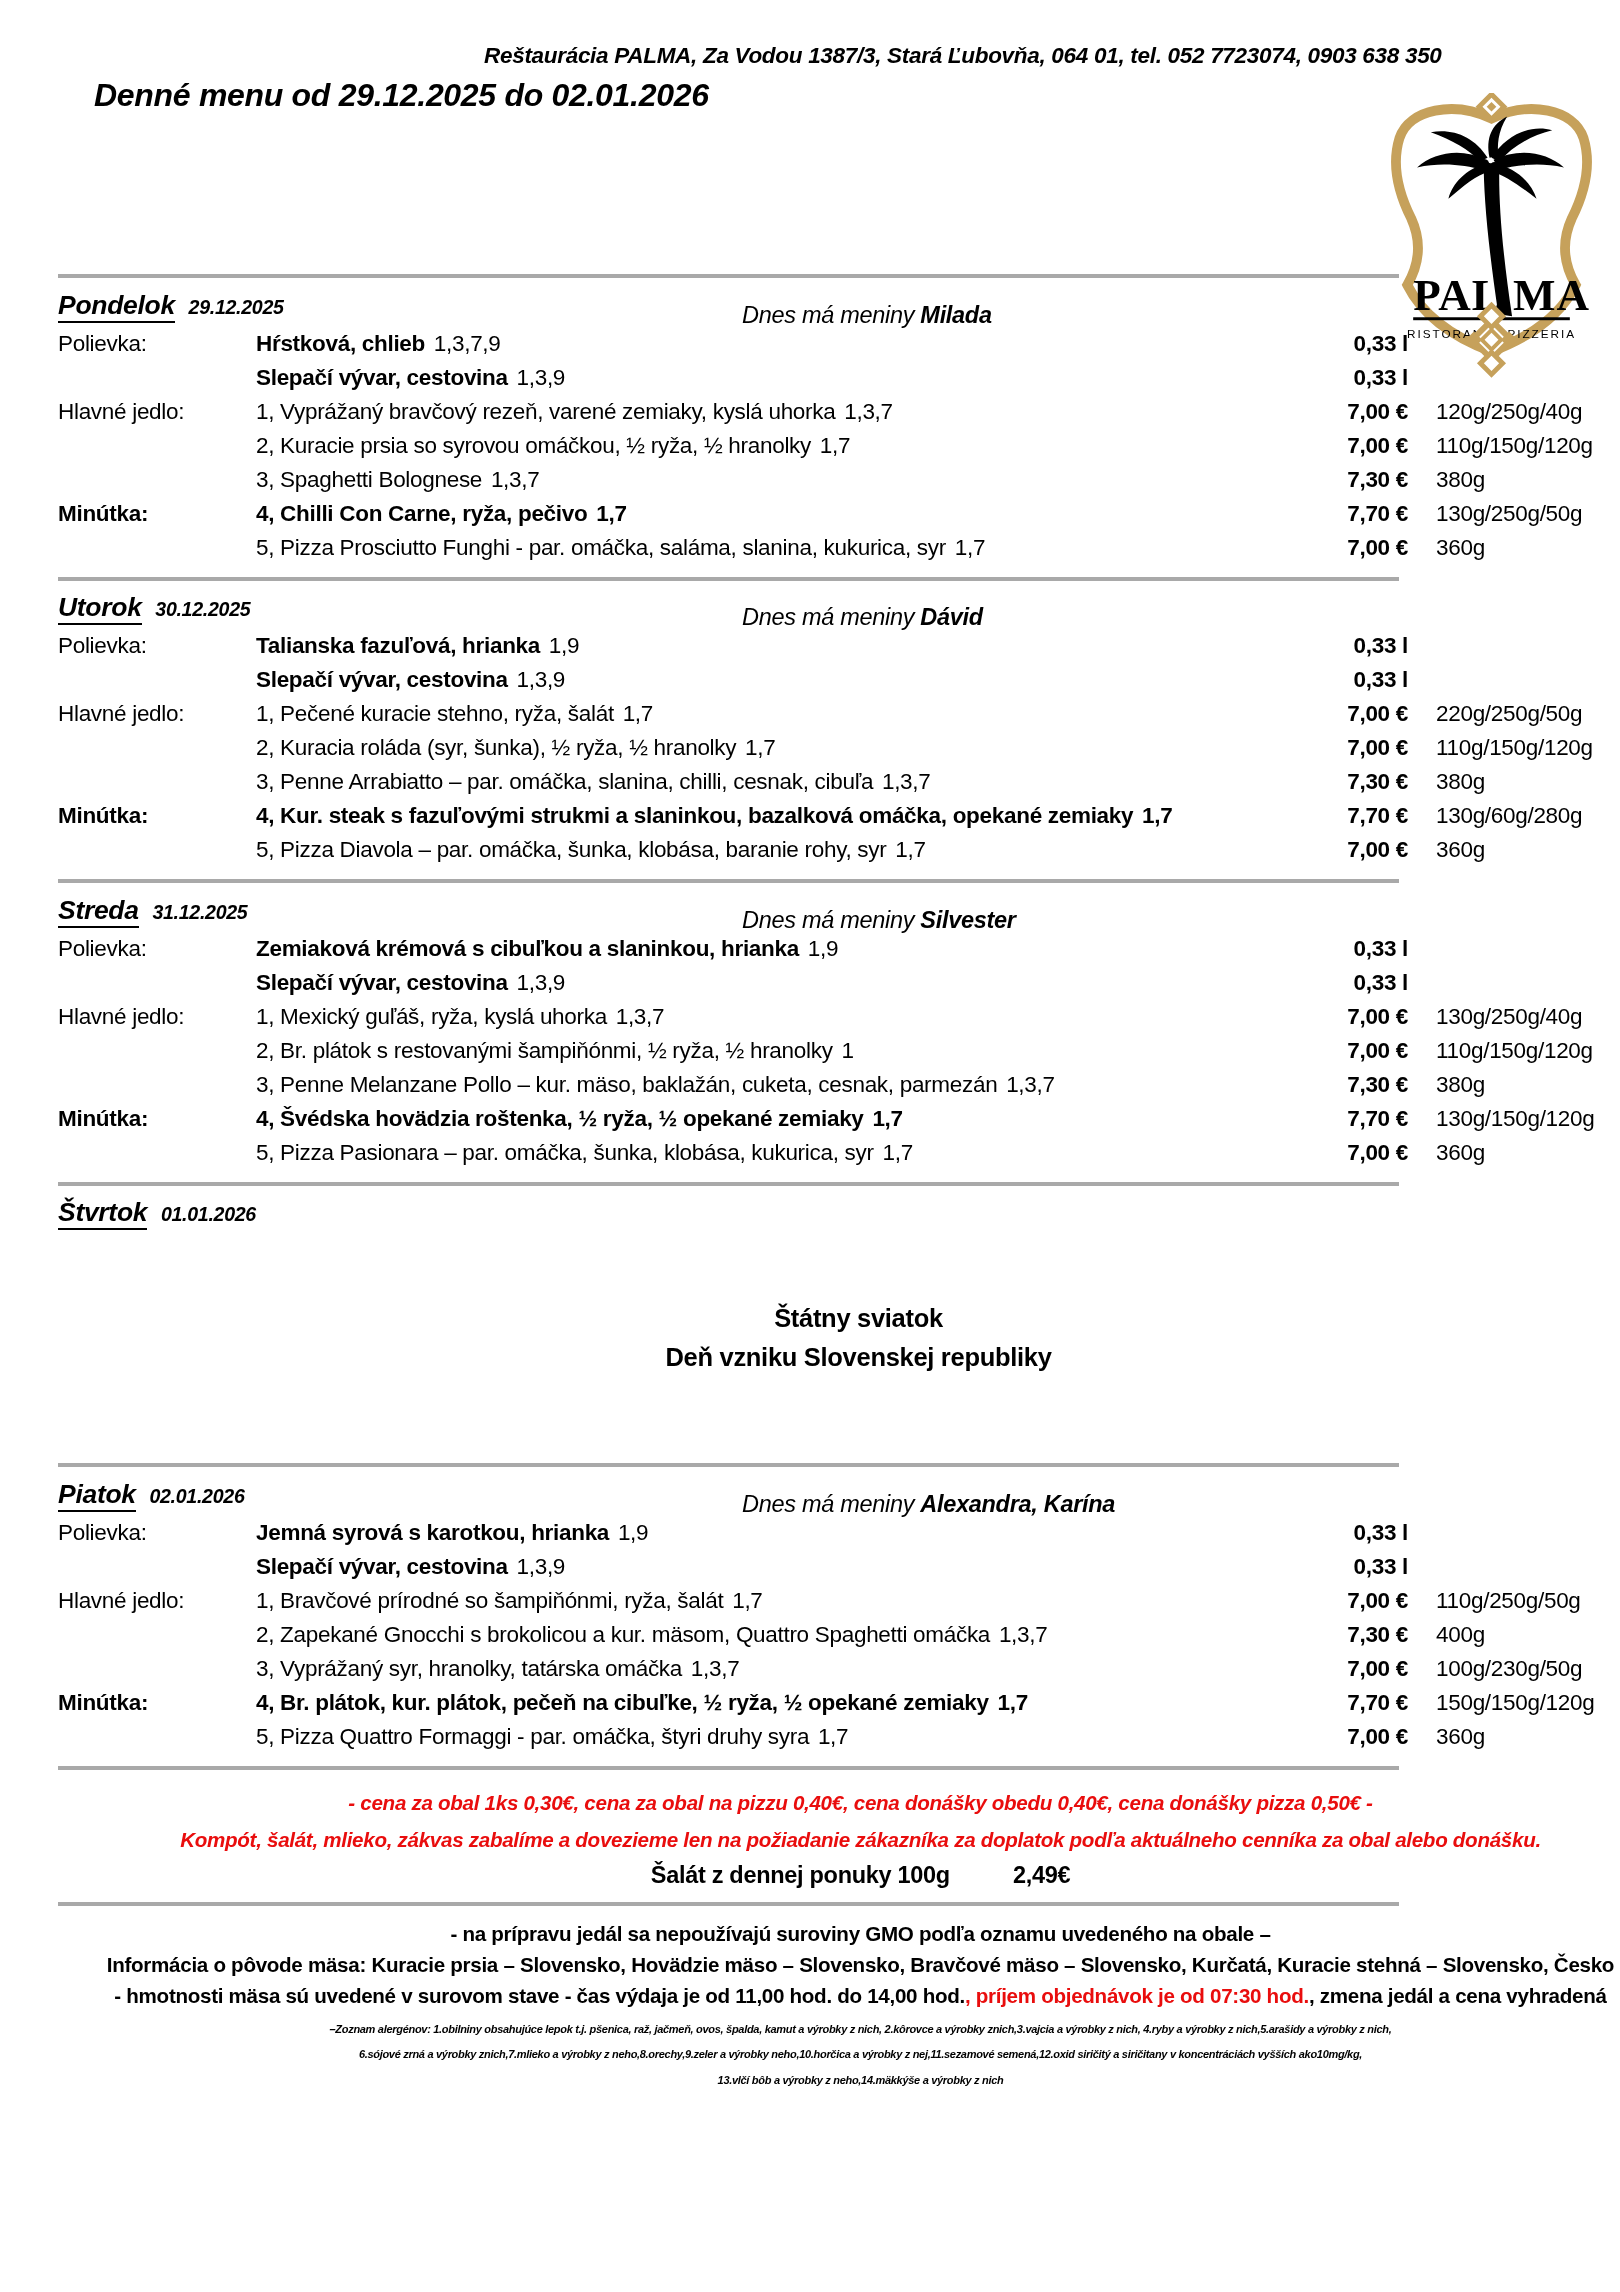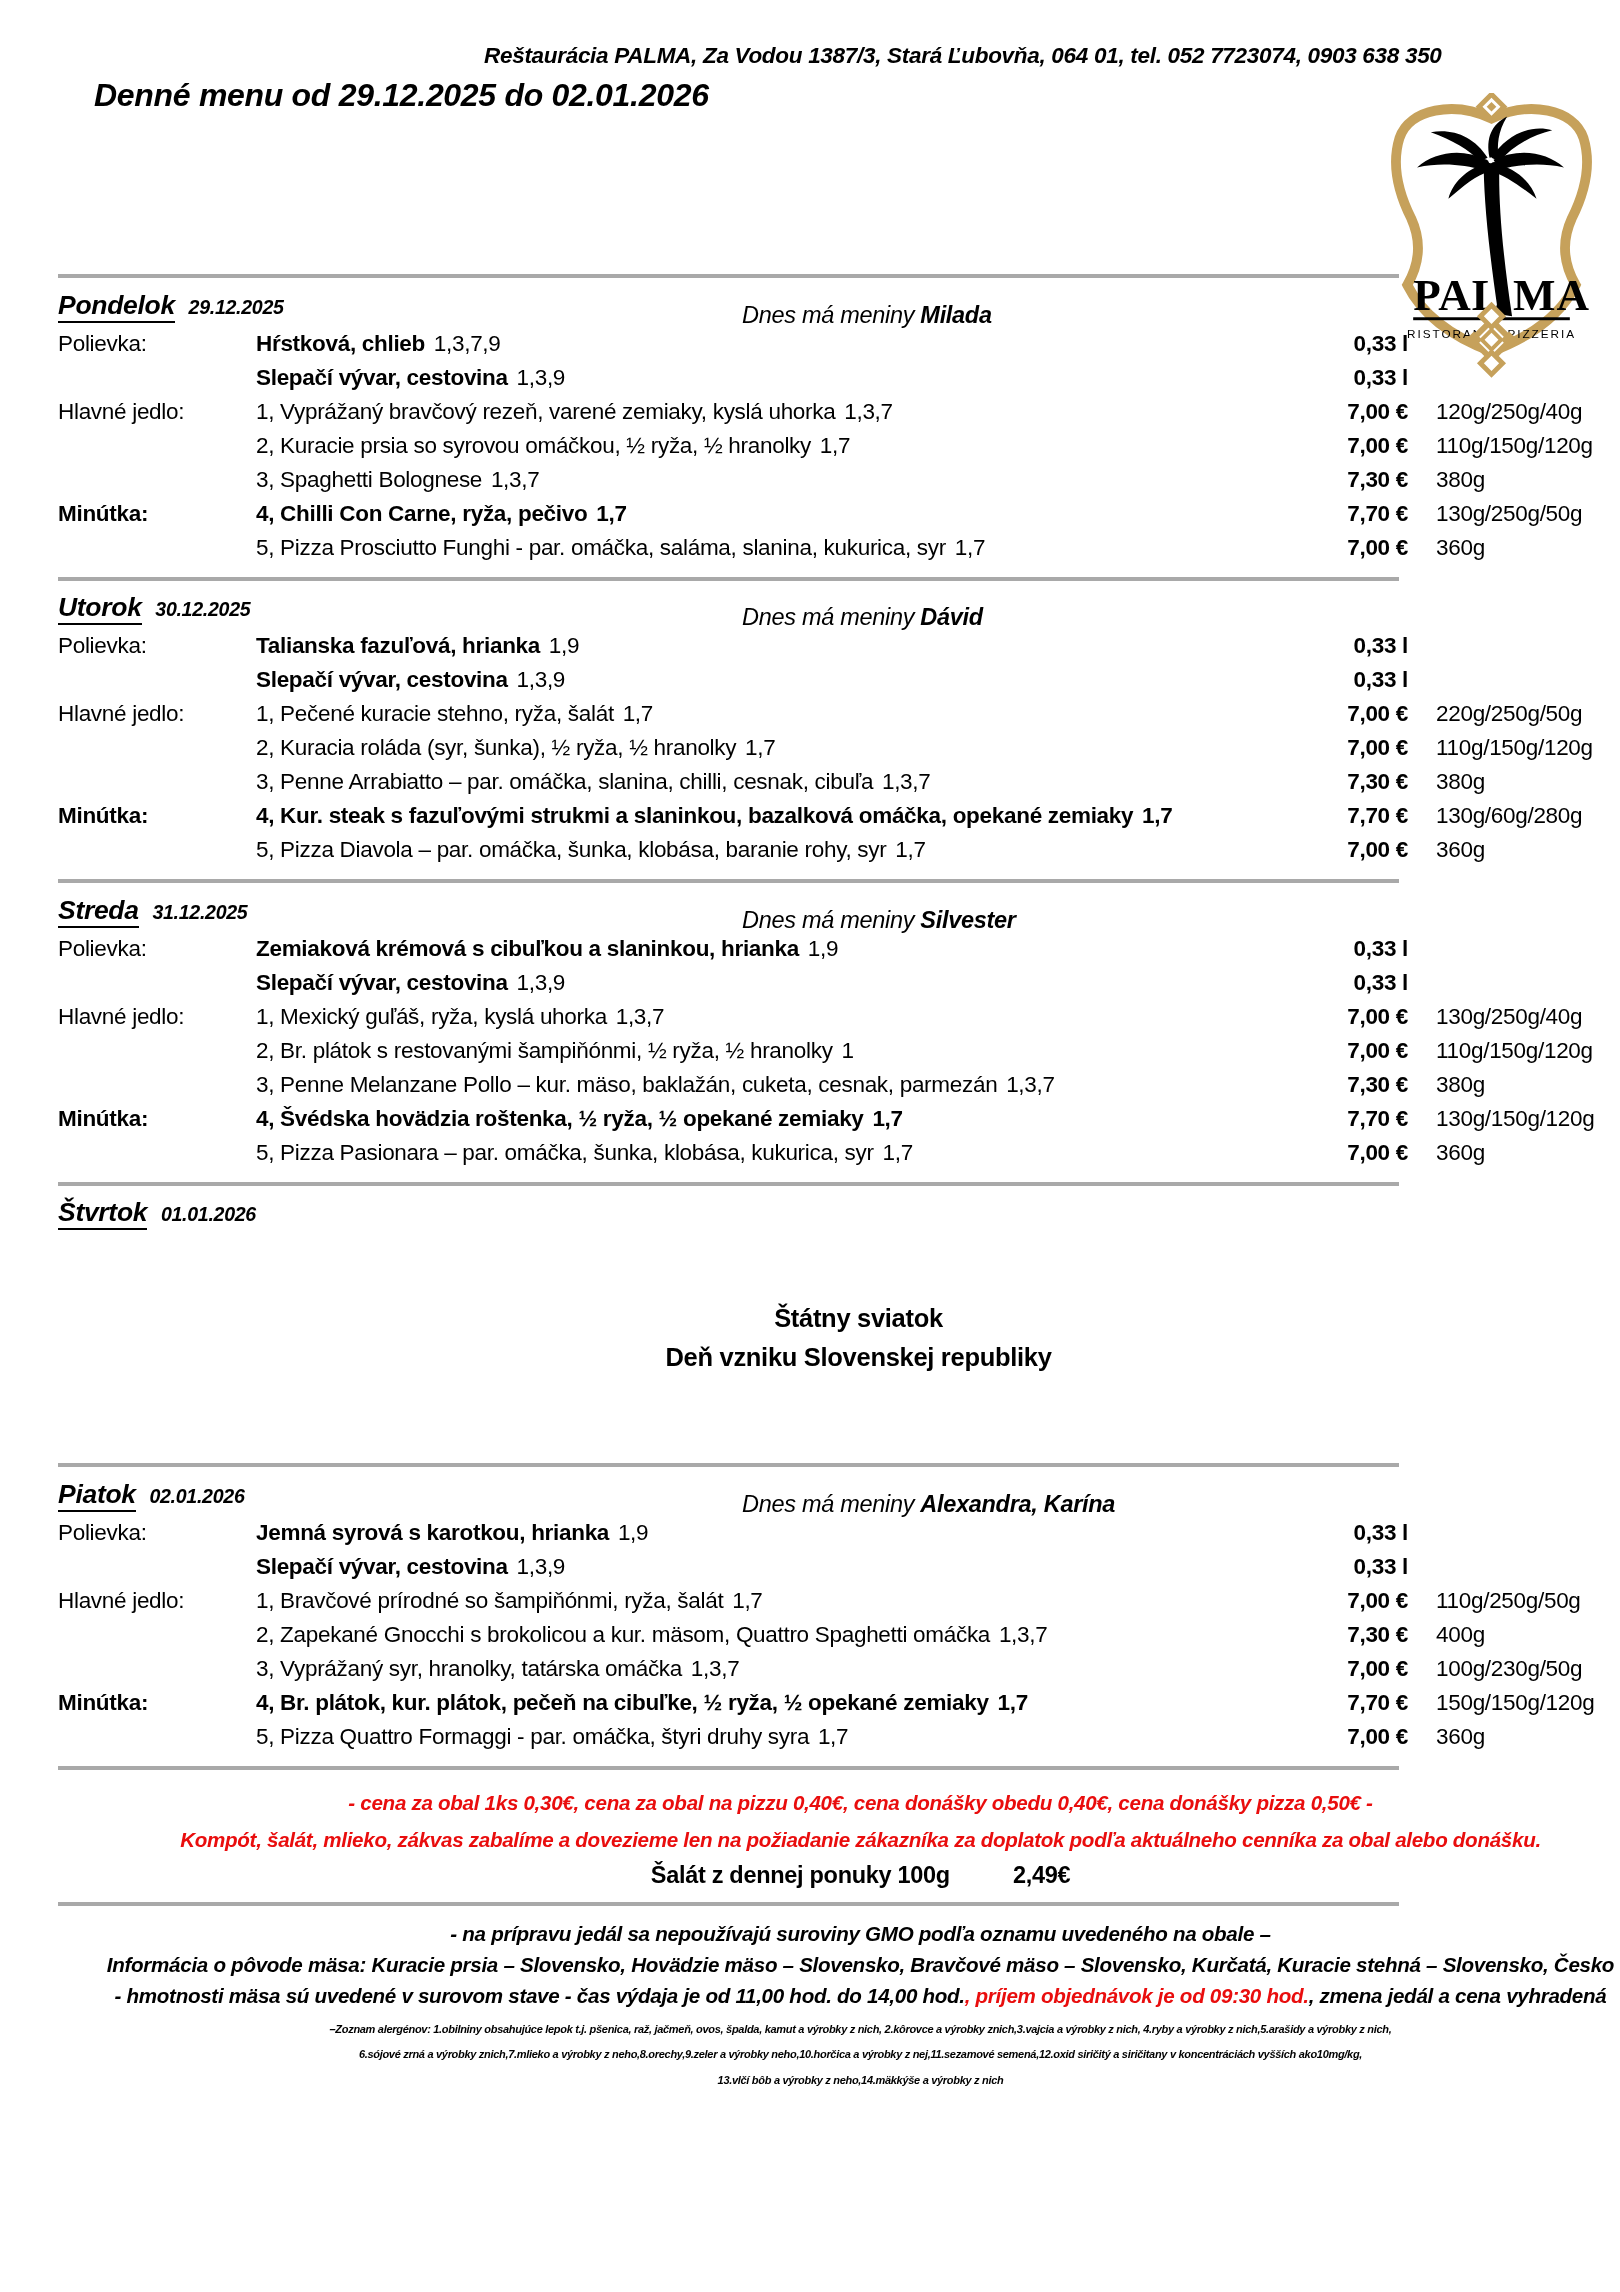--- a/index.html
+++ b/index.html
@@ -55,21 +55,21 @@
   .holiday{margin-top:65px;margin-bottom:86px;text-align:center;padding-left:39px;}
   .holiday div{font-size:25.5px;font-weight:bold;line-height:39px;}
   
   .notes{text-align:center;padding-left:43px;}
   .red-note{font-size:20.6px;font-weight:bold;font-style:italic;line-height:37px;}
   .red-note.first{margin-top:13.7px;}
   .salad-line{display:flex;justify-content:center;gap:63px;font-size:23.5px;font-weight:bold;height:35px;align-items:center;}
   .div-notes{margin-top:9.8px;}
   
   .footer{text-align:center;padding-left:43px;}
-  .f-line{font-size:20.6px;font-weight:bold;font-style:italic;line-height:31px;}
+  .f-line{font-size:20.6px;font-weight:bold;line-height:31px;}
   .f-line.first{margin-top:11.8px;}
   .allergens{margin-top:5.9px;}
   .allergens div{font-size:11px;font-weight:bold;font-style:italic;line-height:25.5px;}
 </style>
 </head>
 <body>
 
 <div class="page">
   <div class="content">
 
@@ -282,21 +282,21 @@
         <span>Šalát z dennej ponuky 100g</span>
         <span>2,49€</span>
       </div>
     </div>
 
     <div class="divider div-notes"></div>
 
     <div class="footer">
       <div class="f-line first">- na prípravu jedál sa nepoužívajú suroviny GMO podľa oznamu uvedeného na obale –</div>
       <div class="f-line">Informácia o pôvode mäsa: Kuracie prsia – Slovensko,  Hovädzie mäso – Slovensko, Bravčové mäso – Slovensko, Kurčatá, Kuracie stehná – Slovensko, Česko</div>
-      <div class="f-line"><span>- hmotnosti mäsa sú uvedené v surovom stave - čas výdaja je od 11,00 hod. do 14,00 hod.</span><span style="color:#e90d0d;">, príjem objednávok je od 09:30 hod.</span><span>, zmena jedál a cena vyhradená</span></div>
+      <div class="f-line"><span>- hmotnosti mäsa sú uvedené v surovom stave - čas výdaja je od 11,00 hod. do 14,00 hod.</span><span style="color:#e90d0d;">, príjem objednávok je od 07:30 hod.</span><span>, zmena jedál a cena vyhradená</span></div>
       <div class="allergens">
         <div>–Zoznam alergénov: 1.obilniny obsahujúce lepok t.j. pšenica, raž, jačmeň, ovos, špalda, kamut a výrobky z nich, 2.kôrovce a výrobky znich,3.vajcia a výrobky z nich, 4.ryby a výrobky z nich,5.arašidy a výrobky z nich,</div>
         <div>6.sójové zrná a výrobky znich,7.mlieko a výrobky z neho,8.orechy,9.zeler a výrobky neho,10.horčica a výrobky z nej,11.sezamové semená,12.oxid siričitý a siričitany v koncentráciách vyšších ako10mg/kg,</div>
         <div>13.vlčí bôb a výrobky  z neho,14.mäkkýše a výrobky z nich</div>
       </div>
     </div>
 
   </div>
 
   <div class="logo">

